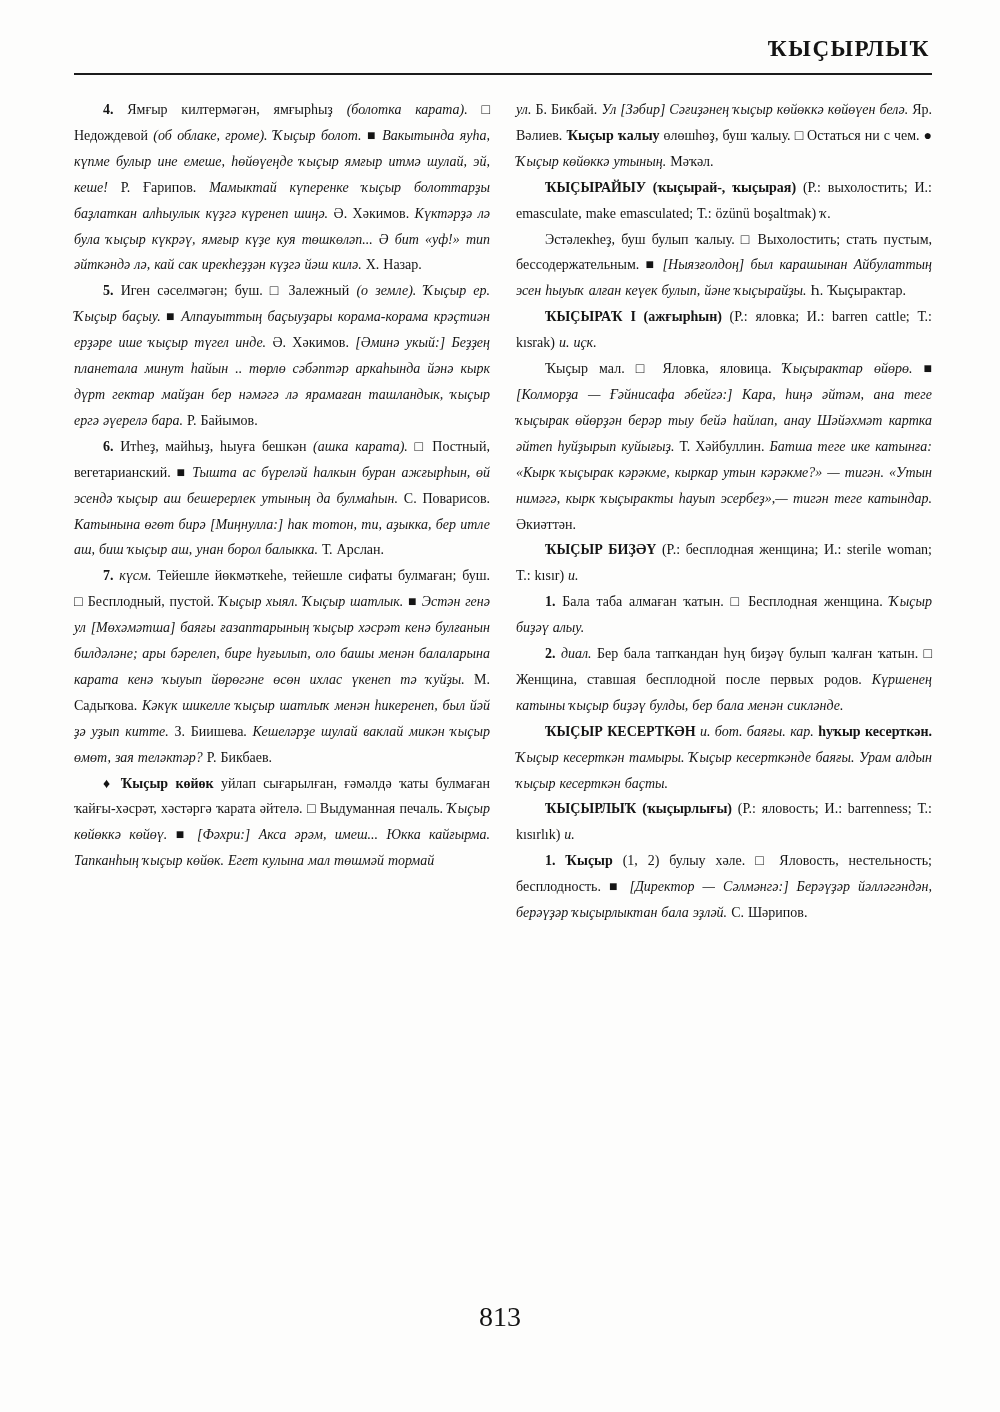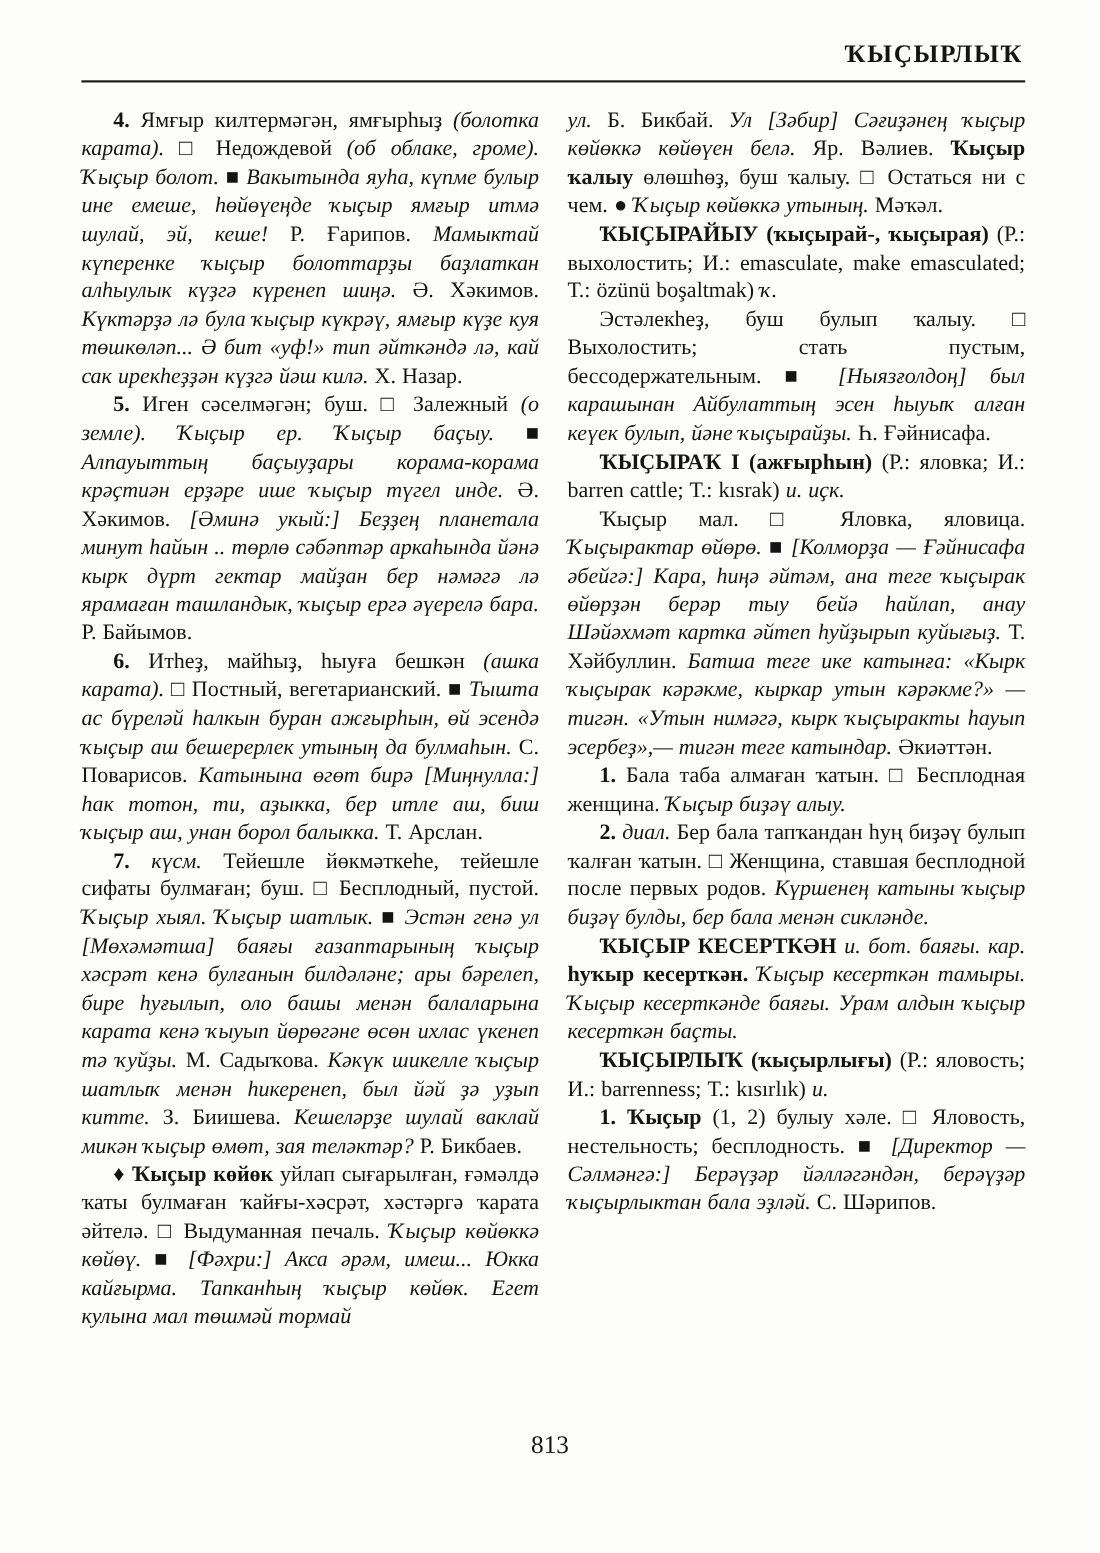--- a/index.html
+++ b/index.html
@@ -37,58 +37,59 @@
     left: 74px;
     width: 858px;
     display: flex;
     gap: 26px;
   }
   .col {
     width: 416px;
   }
   .para {
     margin: 0;
-    font-size: 20px;
+    font-size: 14px;
     line-height: 25.9px;
     text-align: justify;
     word-spacing: 0.5px;
   }
   .para.indent { text-indent: 29px; }
   .s-n { font-style: normal; font-weight: 400; }
   .s-b { font-weight: 700; }
   .s-i { font-style: italic; }
   .page-number {
     position: absolute;
     top: 1301px;
     left: 0;
     width: 100%;
     text-align: center;
-    font-size: 23px;
+    font-size: 28px;
   }
 </style>
 </head>
 <body>
 
 <div class="page">
   <div class="running-head">ҠЫҪЫРЛЫҠ</div>
   <div class="rule"></div>
   <div class="columns">
     <div class="col">
         <p class="para indent"><span class="s-b">4. </span><span class="s-n">Ямғыр килтермәгән, ямғырһыҙ </span><span class="s-i">(болотка карата). </span><span class="s-n">□ Недождевой </span><span class="s-i">(об облаке, громе). Ҡыҫыр болот. </span><span class="s-n">■ </span><span class="s-i">Вакытында яуһа, күпме булыр ине емеше, һөйөүеңде ҡыҫыр ямғыр итмә шулай, эй, кеше! </span><span class="s-n">Р. Ғарипов. </span><span class="s-i">Мамыктай күперенке ҡыҫыр болоттарҙы баҙлаткан алһыулык күҙгә күренеп шиңә. </span><span class="s-n">Ә. Хәкимов. </span><span class="s-i">Күктәрҙә лә була ҡыҫыр күкрәү, ямғыр күҙе куя төшкөләп... Ә бит «уф!» тип әйткәндә лә, кай сак ирекһеҙҙән күҙгә йәш килә. </span><span class="s-n">Х. Назар.</span></p>
         <p class="para indent"><span class="s-b">5. </span><span class="s-n">Иген сәселмәгән; буш. □ Залежный </span><span class="s-i">(о земле). Ҡыҫыр ер. Ҡыҫыр баҫыу. </span><span class="s-n">■ </span><span class="s-i">Алпауыттың баҫыуҙары корама-корама крәҫтиән ерҙәре ише ҡыҫыр түгел инде. </span><span class="s-n">Ә. Хәкимов. </span><span class="s-i">[Әминә укый:] Беҙҙең планетала минут һайын .. төрлө сәбәптәр аркаһында йәнә кырк дүрт гектар майҙан бер нәмәгә лә ярамаған ташландык, ҡыҫыр ергә әүерелә бара. </span><span class="s-n">Р. Байымов.</span></p>
         <p class="para indent"><span class="s-b">6. </span><span class="s-n">Итһеҙ, майһыҙ, һыуға бешкән </span><span class="s-i">(ашка карата). </span><span class="s-n">□ Постный, вегетарианский. ■ </span><span class="s-i">Тышта ас бүреләй һалкын буран ажғырһын, өй эсендә ҡыҫыр аш бешерерлек утының да булмаһын. </span><span class="s-n">С. Поварисов. </span><span class="s-i">Катынына өгөт бирә [Миңнулла:] һак тотон, ти, аҙыкка, бер итле аш, биш ҡыҫыр аш, унан борол балыкка. </span><span class="s-n">Т. Арслан.</span></p>
         <p class="para indent"><span class="s-b">7. </span><span class="s-i">күсм. </span><span class="s-n">Тейешле йөкмәткеһе, тейешле сифаты булмаған; буш. □ Бесплодный, пустой. </span><span class="s-i">Ҡыҫыр хыял. Ҡыҫыр шатлык. </span><span class="s-n">■ </span><span class="s-i">Эстән генә ул [Мөхәмәтша] баяғы ғазаптарының ҡыҫыр хәсрәт кенә булғанын билдәләне; ары бәрелеп, бире һуғылып, оло башы менән балаларына карата кенә ҡыуып йөрөгәне өсөн ихлас үкенеп тә ҡуйҙы. </span><span class="s-n">М. Садыҡова. </span><span class="s-i">Кәкүк шикелле ҡыҫыр шатлыҡ менән һикеренеп, был йәй ҙә уҙып китте. </span><span class="s-n">З. Биишева. </span><span class="s-i">Кешеләрҙе шулай ваклай микән ҡыҫыр өмөт, зая теләктәр? </span><span class="s-n">Р. Бикбаев.</span></p>
         <p class="para indent"><span class="s-n">♦ </span><span class="s-b">Ҡыҫыр көйөк </span><span class="s-n">уйлап сығарылған, ғәмәлдә ҡаты булмаған ҡайғы-хәсрәт, хәстәргә ҡарата әйтелә. □ Выдуманная печаль. </span><span class="s-i">Ҡыҫыр көйөккә көйөү. </span><span class="s-n">■ </span><span class="s-i">[Фәхри:] Акса әрәм, имеш... Юкка кайғырма. Тапканһың ҡыҫыр көйөк. Егет кулына мал төшмәй тормай</span></p>
       </div>
     <div class="col">
         <p class="para"><span class="s-i">ул. </span><span class="s-n">Б. Бикбай. </span><span class="s-i">Ул [Зәбир] Сәғиҙәнең ҡыҫыр көйөккә көйөүен белә. </span><span class="s-n">Яр. Вәлиев. </span><span class="s-b">Ҡыҫыр ҡалыу </span><span class="s-n">өлөшһөҙ, буш ҡалыу. □ Остаться ни с чем. ● </span><span class="s-i">Ҡыҫыр көйөккә утының. </span><span class="s-n">Мәҡәл.</span></p>
         <p class="para indent"><span class="s-b">ҠЫҪЫРАЙЫУ (ҡыҫырай-, ҡыҫырая) </span><span class="s-n">(Р.: выхолостить; И.: emasculate, make emasculated; Т.: özünü boşaltmak) </span><span class="s-i">ҡ.</span></p>
-        <p class="para indent"><span class="s-n">Эстәлекһеҙ, буш булып ҡалыу. □ Выхолостить; стать пустым, бессодержательным. ■ </span><span class="s-i">[Ныязғолдоң] был карашынан Айбулаттың эсен һыуыҡ алған кеүек булып, йәне ҡыҫырайҙы. </span><span class="s-n">Һ. Ғәйнисафа.</span></p>
+        <p class="para indent"><span class="s-n">Эстәлекһеҙ, буш булып ҡалыу. □ Выхолостить; стать пустым, бессодержательным. ■ </span><span class="s-i">[Ныязғолдоң] был карашынан Айбулаттың эсен һыуыҡ алған кеүек булып, йәне ҡыҫырайҙы. </span><span class="s-n">Һ. Ҡыҫырактар.</span></p>
         <p class="para indent"><span class="s-b">ҠЫҪЫРАҠ I (ажғырһын) </span><span class="s-n">(Р.: яловка; И.: barren cattle; Т.: kısrak) </span><span class="s-i">и. иҫк.</span></p>
         <p class="para indent"><span class="s-n">Ҡыҫыр мал. □ Яловка, яловица. </span><span class="s-i">Ҡыҫырактар өйөрө. </span><span class="s-n">■ </span><span class="s-i">[Колморҙа — Ғәйнисафа әбейгә:] Кара, һиңә әйтәм, ана теге ҡыҫырак өйөрҙән берәр тыу бейә һайлап, анау Шәйәхмәт картка әйтеп һуйҙырып куйығыҙ. </span><span class="s-n">Т. Хәйбуллин. </span><span class="s-i">Батша теге ике катынға: «Кырк ҡыҫырак кәрәкме, кыркар утын кәрәкме?» — тигән. «Утын нимәгә, кырк ҡыҫыракты һауып эсербеҙ»,— тигән теге катындар. </span><span class="s-n">Әкиәттән.</span></p>
+        <p class="para indent"><span class="s-b">ҠЫҪЫР БИҘӘҮ </span><span class="s-n">(Р.: бесплодная женщина; И.: sterile woman; Т.: kısır) </span><span class="s-i">и.</span></p>
         <p class="para indent"><span class="s-b">1. </span><span class="s-n">Бала таба алмаған ҡатын. □ Бесплодная женщина. </span><span class="s-i">Ҡыҫыр биҙәү алыу.</span></p>
         <p class="para indent"><span class="s-b">2. </span><span class="s-i">диал. </span><span class="s-n">Бер бала тапҡандан һуң биҙәү булып ҡалған ҡатын. □ Женщина, ставшая бесплодной после первых родов. </span><span class="s-i">Күршенең катыны ҡыҫыр биҙәү булды, бер бала менән сикләнде.</span></p>
         <p class="para indent"><span class="s-b">ҠЫҪЫР КЕСЕРТКӘН </span><span class="s-i">и. бот. баяғы. кар. </span><span class="s-b">һуҡыр кесерткән. </span><span class="s-i">Ҡыҫыр кесерткән тамыры. Ҡыҫыр кесерткәнде баяғы. Урам алдын ҡыҫыр кесерткән баҫты.</span></p>
         <p class="para indent"><span class="s-b">ҠЫҪЫРЛЫҠ (ҡыҫырлығы) </span><span class="s-n">(Р.: яловость; И.: barrenness; Т.: kısırlık) </span><span class="s-i">и.</span></p>
         <p class="para indent"><span class="s-b">1. Ҡыҫыр </span><span class="s-n">(1, 2) булыу хәле. □ Яловость, нестельность; бесплодность. ■ </span><span class="s-i">[Директор — Сәлмәнгә:] Берәүҙәр йәлләгәндән, берәүҙәр ҡыҫырлыктан бала эҙләй. </span><span class="s-n">С. Шәрипов.</span></p>
       </div>
   </div>
   <div class="page-number">813</div>
 </div>
 

